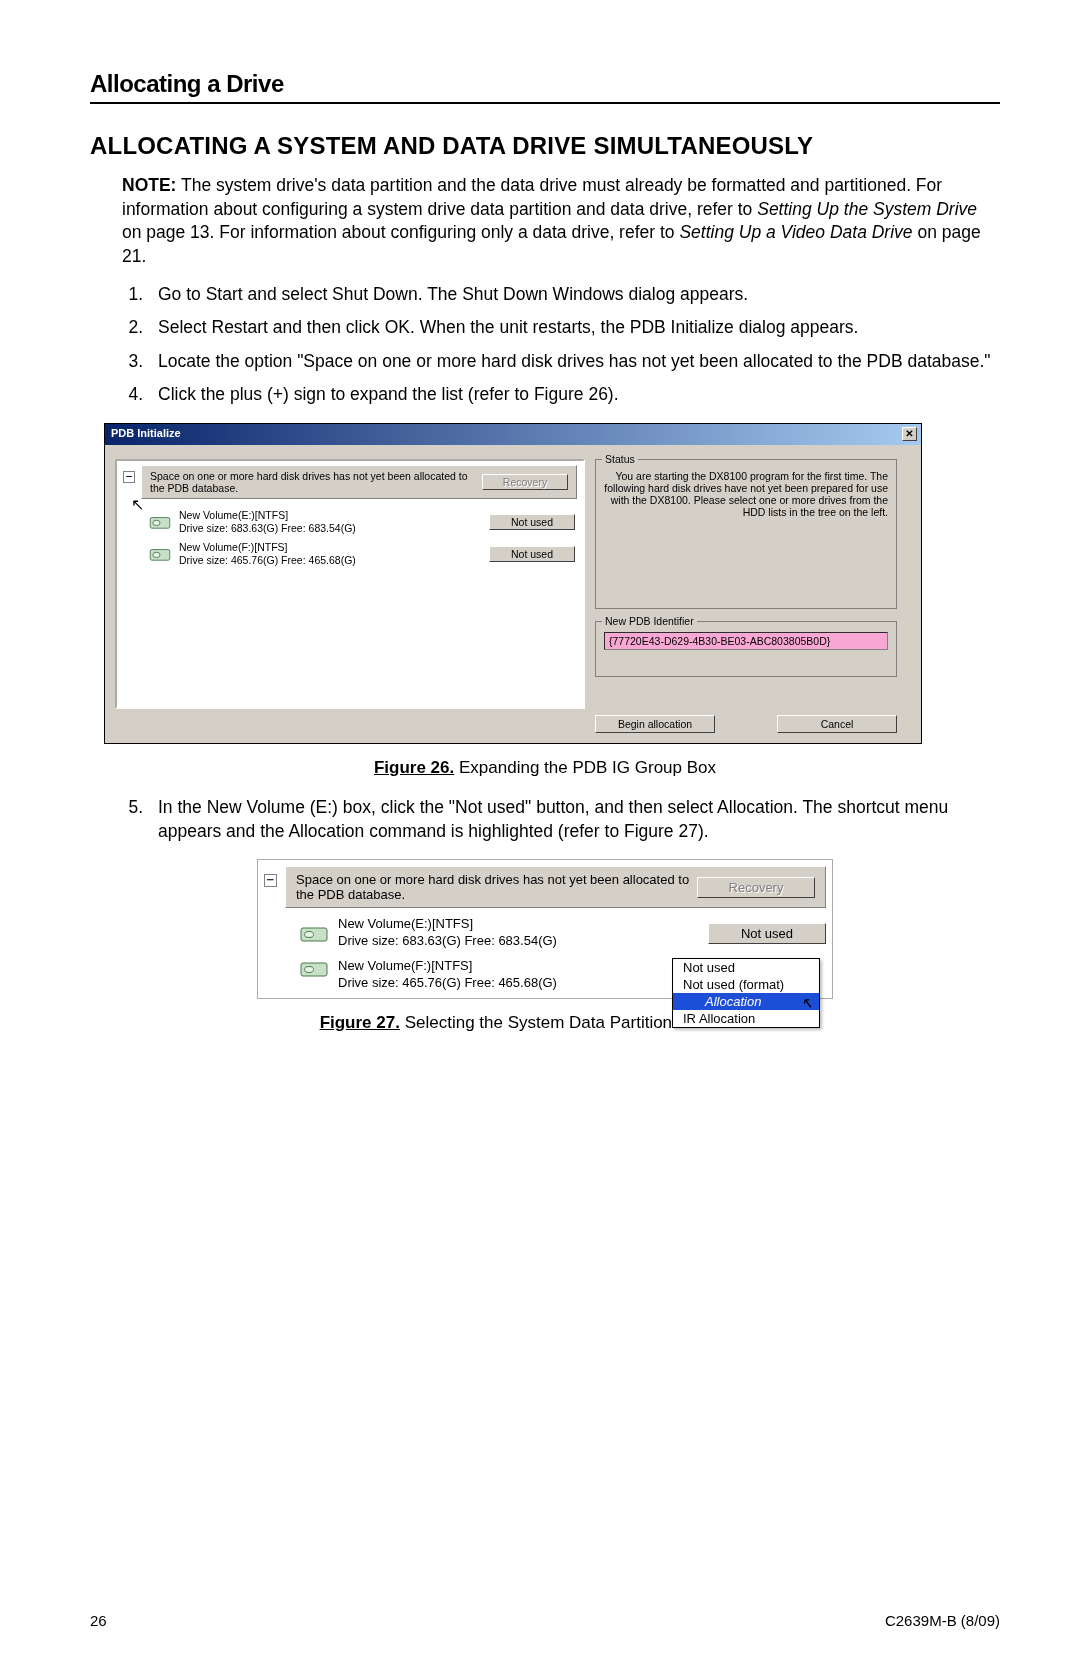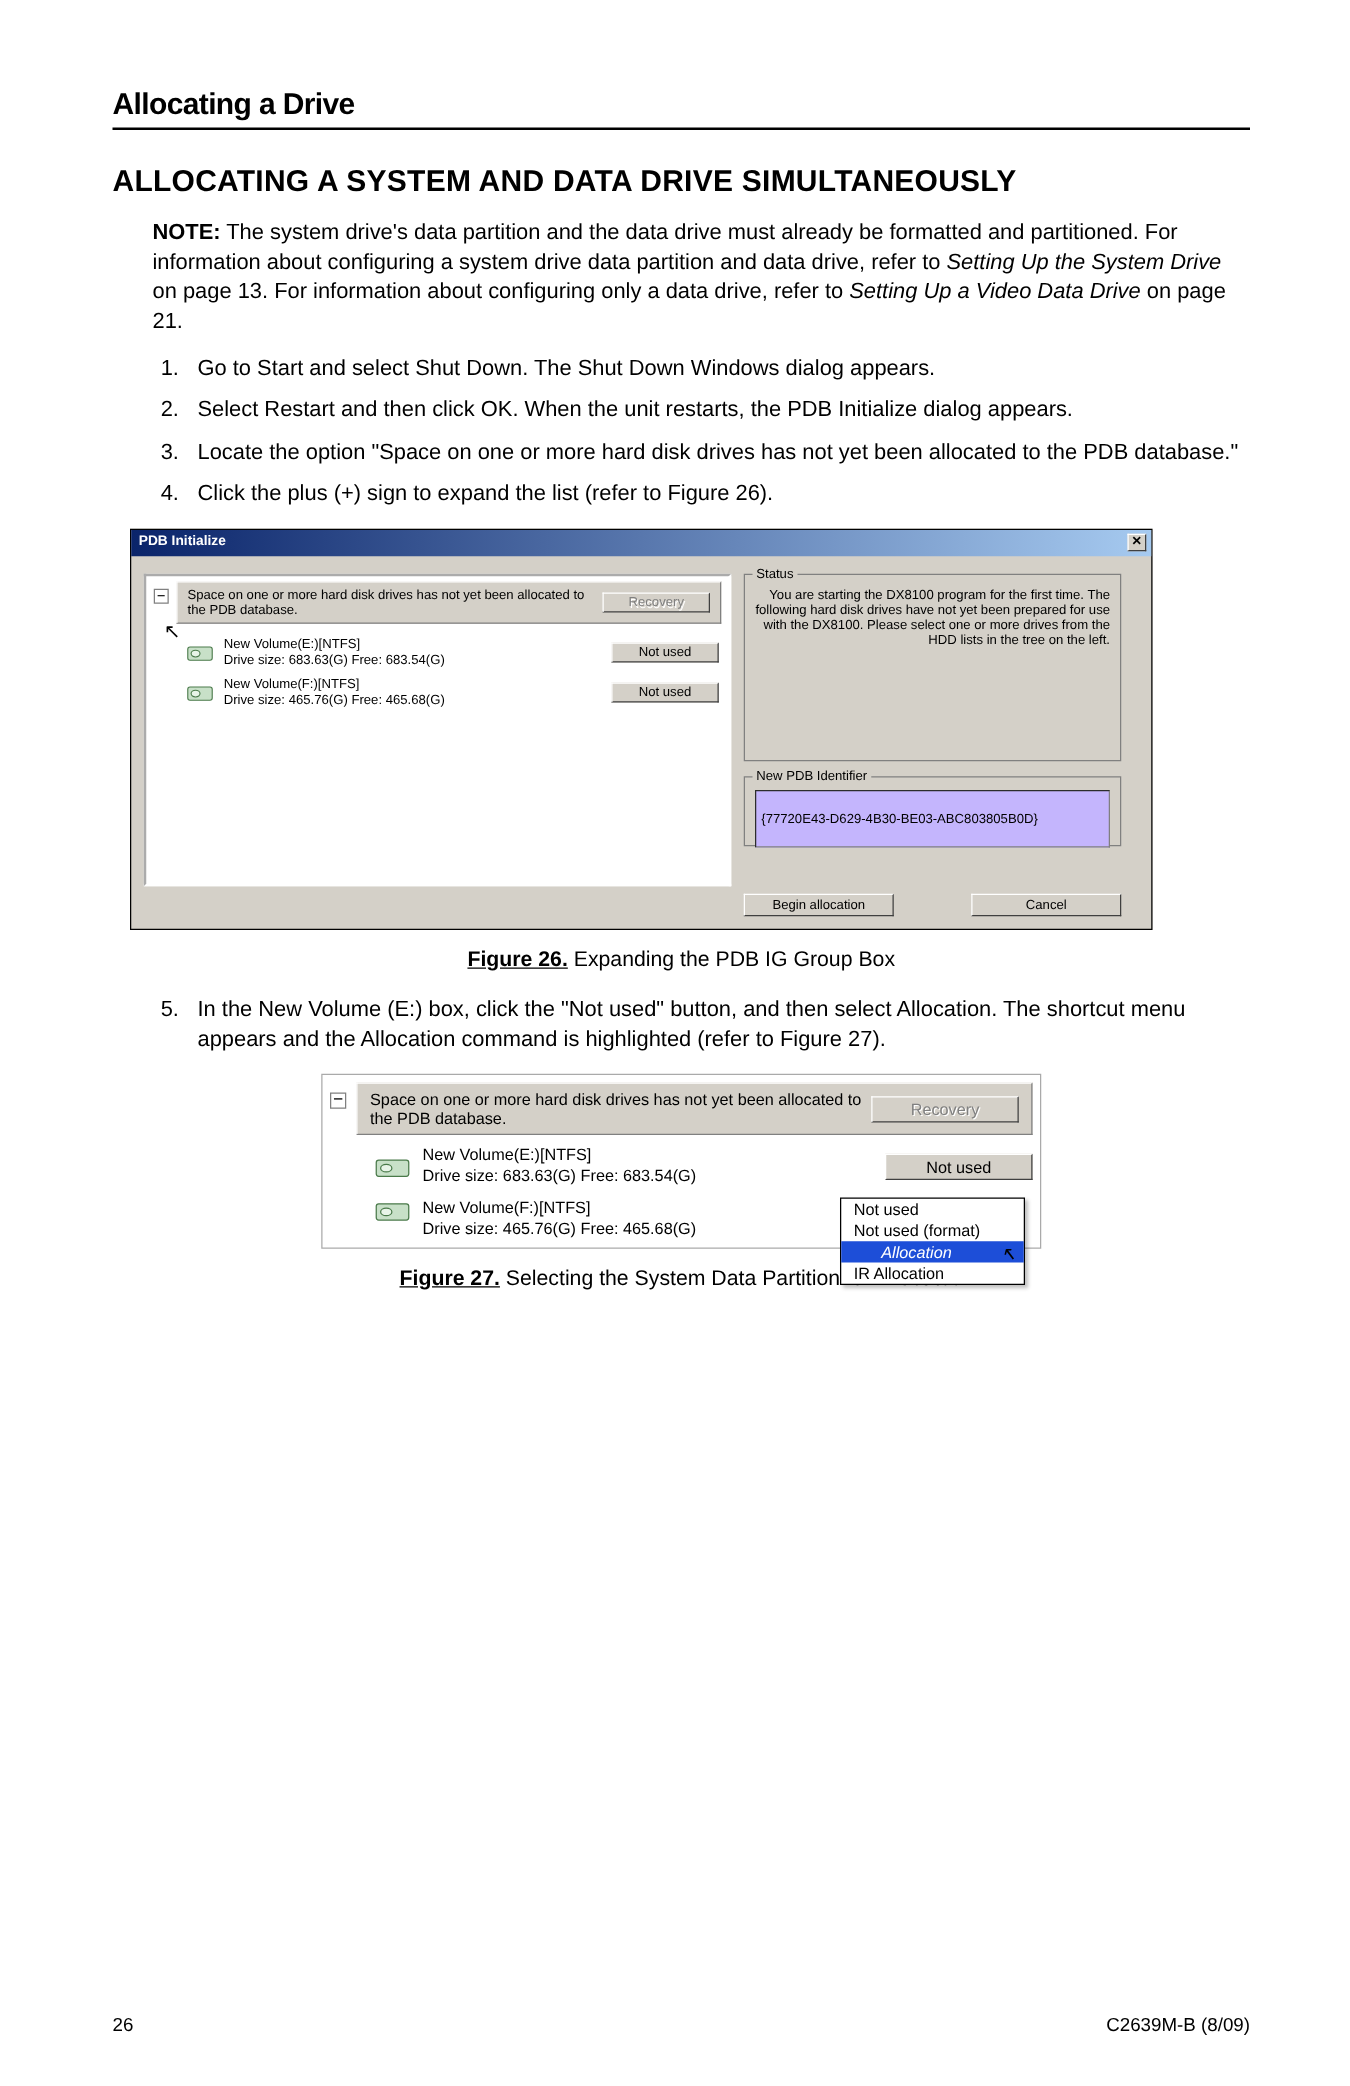--- a/index.html
+++ b/index.html
@@ -154,22 +154,22 @@
     position: absolute;
     top: -7px; left: 6px;
     background: #d4d0c8;
     padding: 0 3px;
     font-size: 10.5px;
   }
   .status-box { height: 150px; text-align: right; }
   .pdb-input {
     width: 100%;
     border: 1px inset #808080;
-    background: #c4b5fd;
-    padding: 16px 4px;
+    background: #f9a8d4;
+    padding: 2px 4px;
     font-size: 10.5px;
     color: #000;
     font-family: Tahoma, Arial, sans-serif;
   }
   .bottom-btns {
     margin-top: auto;
     display: flex;
     justify-content: space-between;
     gap: 30px;
     padding-top: 26px;

